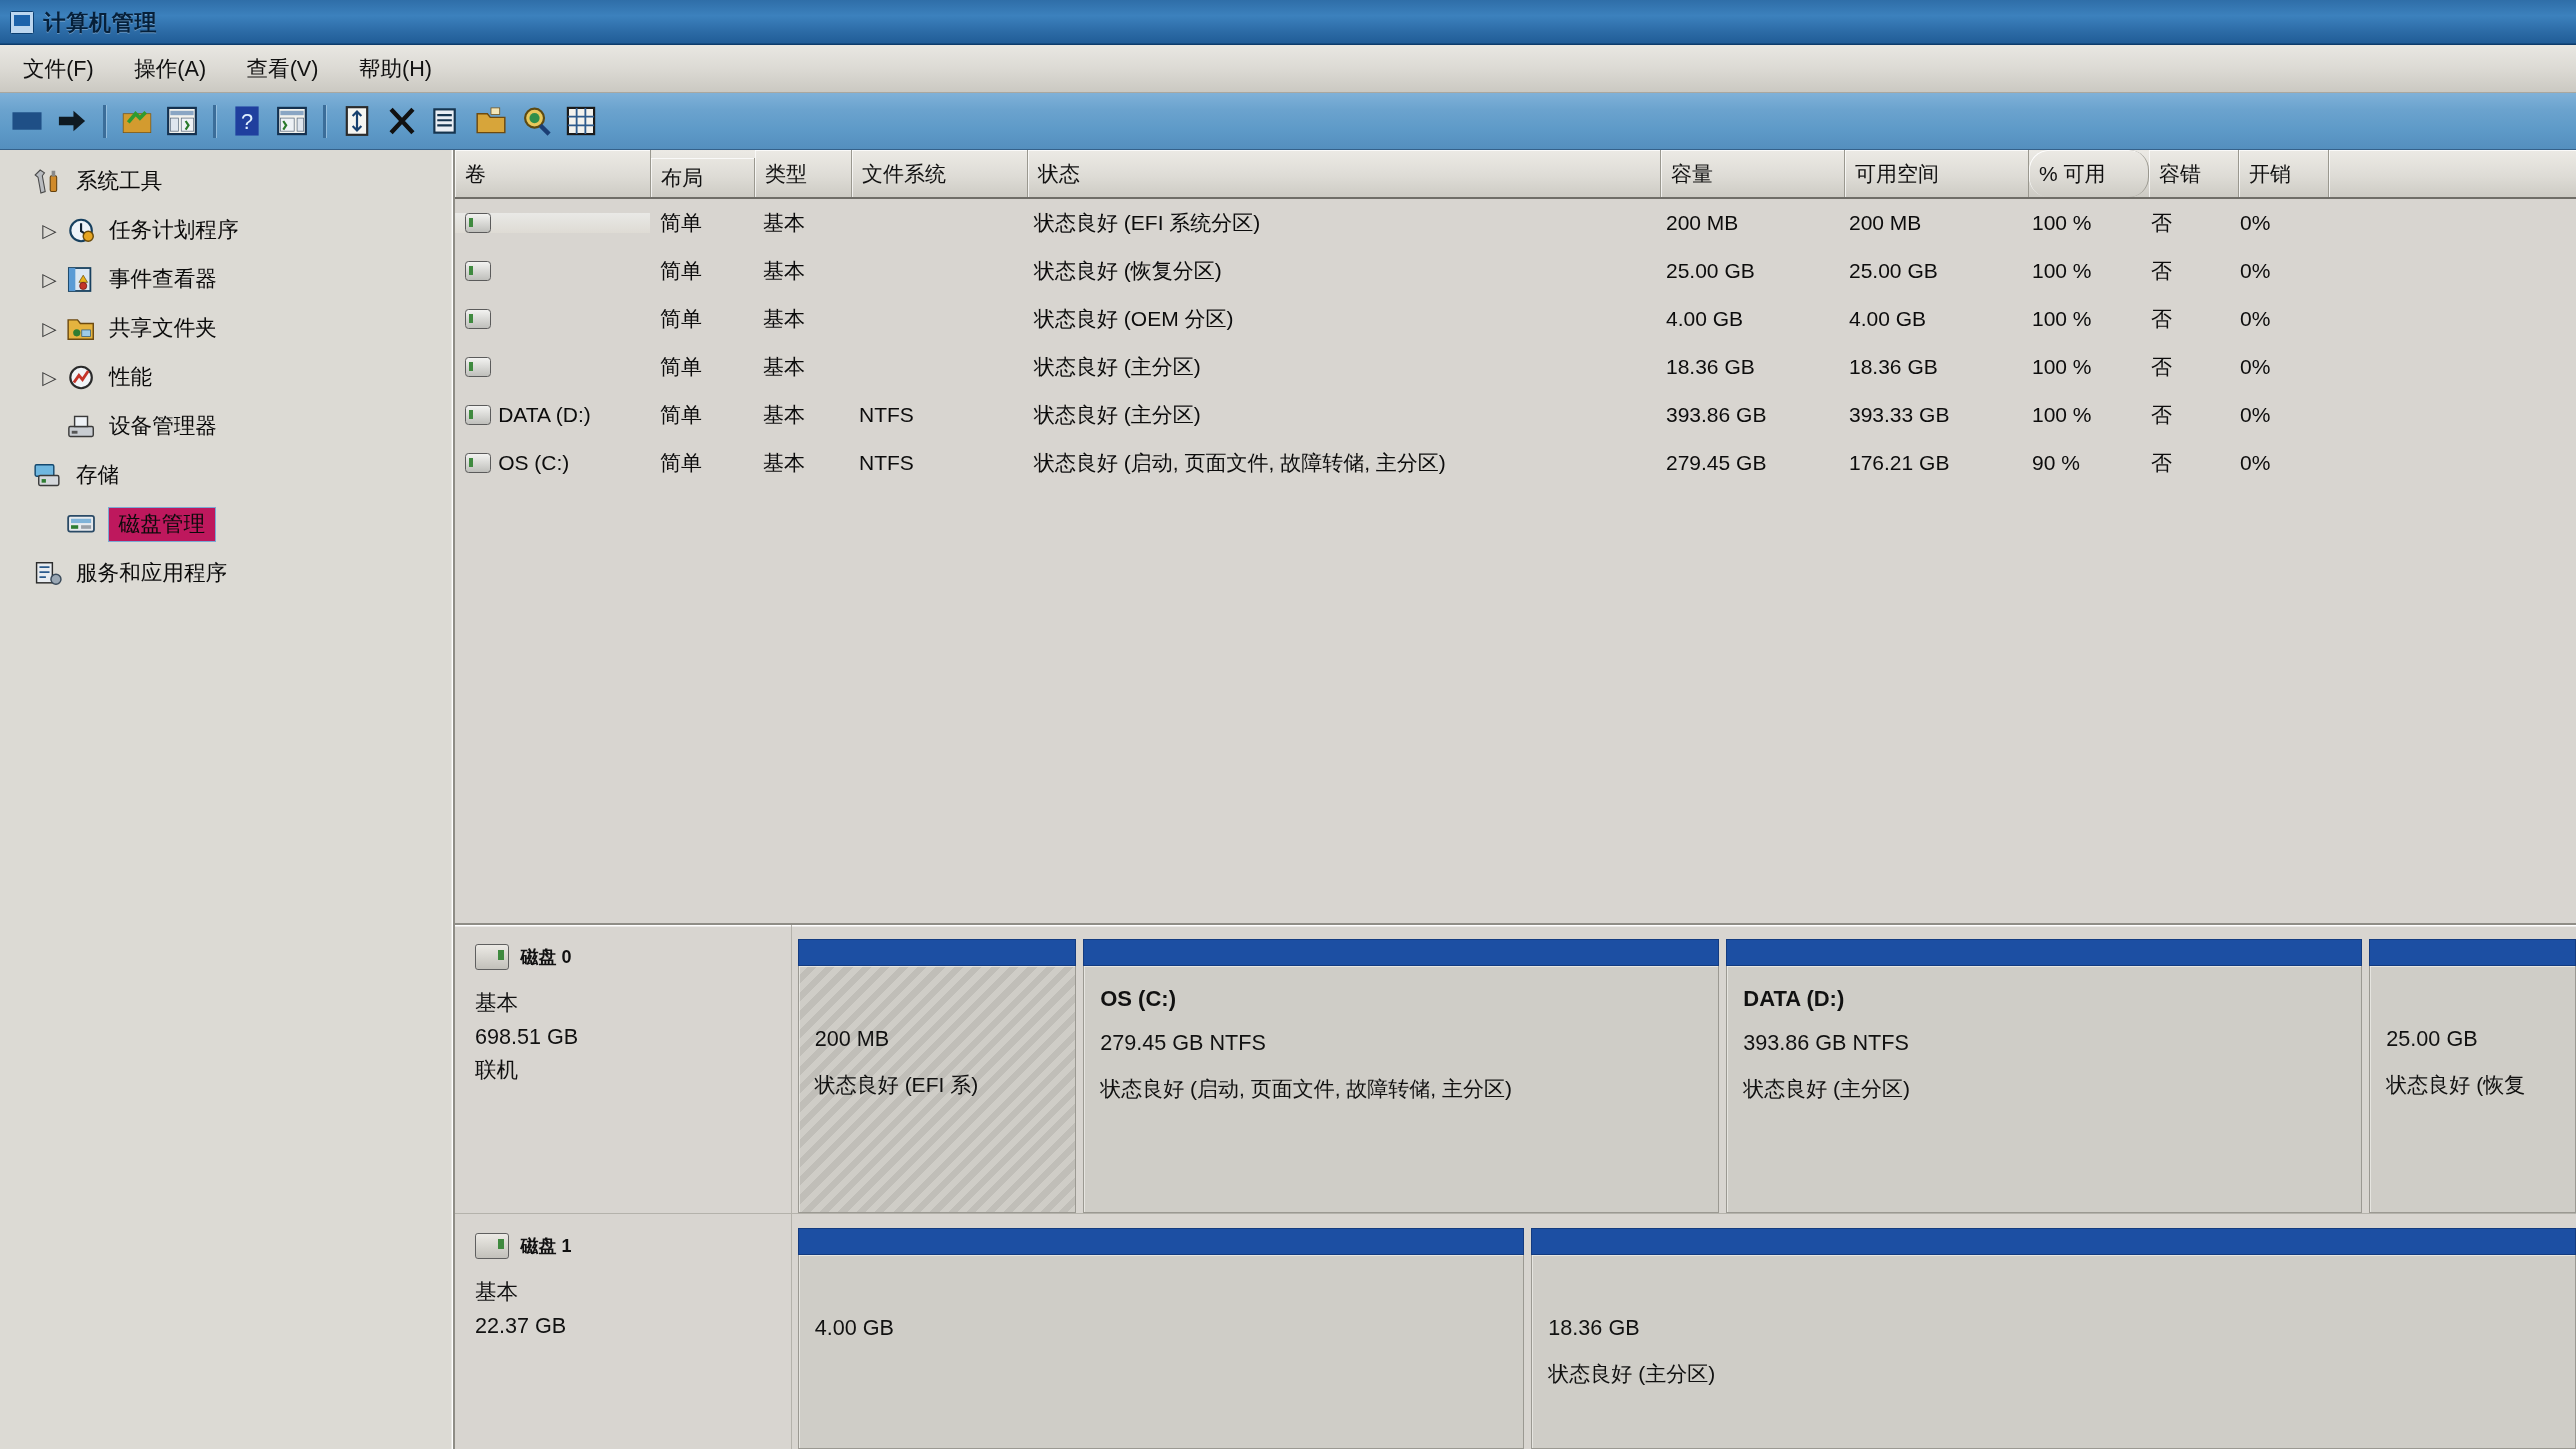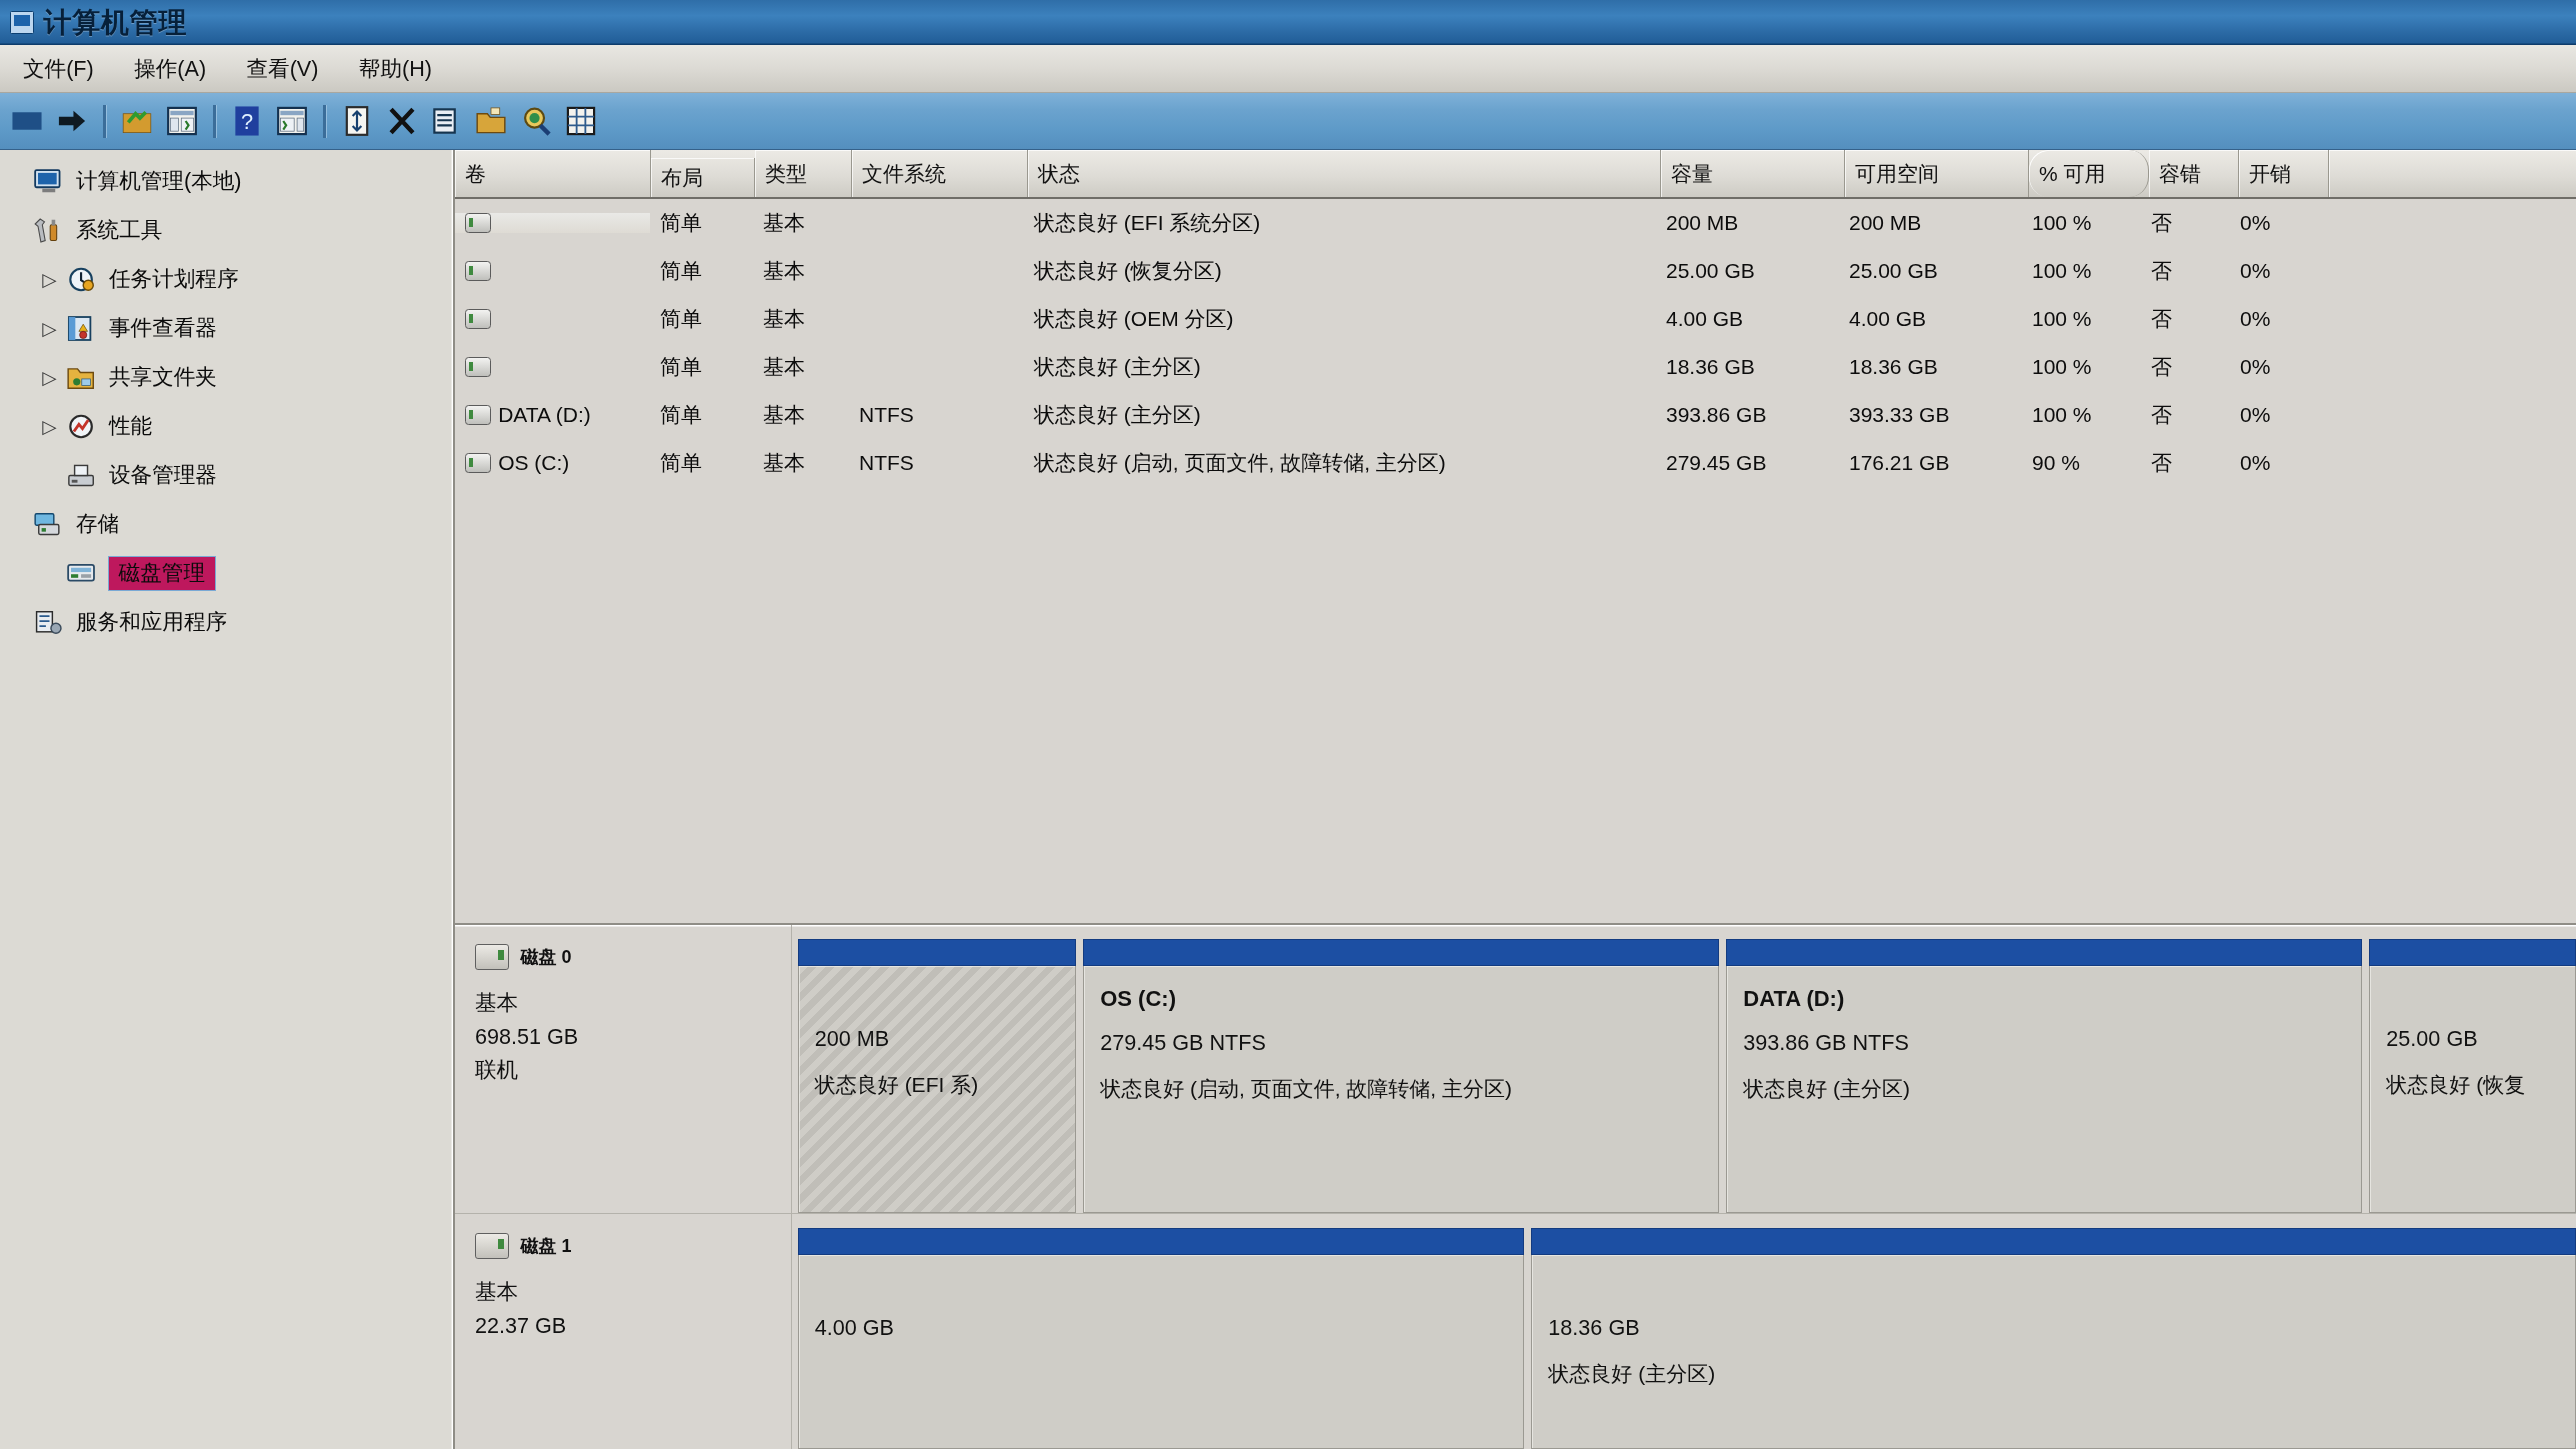--- a/index.html
+++ b/index.html
@@ -12,21 +12,21 @@
   #app{position:absolute;inset:0;display:flex;flex-direction:column;
        background:#d6d3ce;}
   .titlebar{
     height:45px;flex:0 0 45px;position:relative;
     background:linear-gradient(180deg,#2f6ea8 0%,#3c81bd 35%,#2c6ba6 70%,#1f5b95 100%);
     display:flex;align-items:center;padding-left:10px;gap:10px;
     box-shadow:inset 0 -1.4px 0 #0d3c6b;
   }
   .titlebar .tb-icon{width:21.6px;height:21.6px;background:#bcd6ef;border:1.4px solid #0c3f71;border-radius:1.4px;position:relative;flex:0 0 auto;}
   .titlebar .tb-icon:after{content:"";position:absolute;left:2.9px;top:2.9px;right:2.9px;bottom:7.2px;background:#1d63ab;}
-  .titlebar .tb-title{color:#06203a;font-size:28px;font-weight:bold;letter-spacing:0.7px;
+  .titlebar .tb-title{color:#06203a;font-size:22px;font-weight:bold;letter-spacing:0.7px;
      text-shadow:0 0.7px 0 rgba(255,255,255,.28);}
 
   .menubar{
     height:47px;flex:0 0 47px;
     background:linear-gradient(180deg,#e8e7e2 0%,#dcdad4 50%,#cbc9c2 100%);
     display:flex;align-items:center;padding-left:4.3px;gap:3px;
     border-bottom:0.7px solid #a9a79f;
   }
   .menu-item{padding:4.3px 18.7px;font-size:21.6px;color:#111;cursor:default;}
 
@@ -194,31 +194,20 @@
       <svg class="ico" viewBox="0 0 44 44">
           <rect x="4" y="4" width="36" height="36" fill="#f2f2ee" stroke="#1a1a1a" stroke-width="3"></rect>
           <path d="M4 16h36M4 28h36M16 4v36M28 4v36" stroke="#2c5a8c" stroke-width="2.5"></path>
         </svg>
     </div>
   </div>
 
   <div class="body">
 
     <div class="sidebar">
-      <div class="tree-row">
-        <div class="spacer"></div>
-        <div class="ticon">
-          <svg viewBox="0 0 46 40" width="33" height="29">
-              <rect x="3" y="4" width="34" height="24" rx="2" fill="#cfe0ef" stroke="#12395f" stroke-width="2.5"></rect>
-              <rect x="7" y="8" width="26" height="16" fill="#1d63ab"></rect>
-              <rect x="13" y="30" width="18" height="5" fill="#7d7d7d"></rect>
-            </svg>
-        </div>
-        <div class="tlabel">计算机管理(本地)</div>
-      </div>
 
       <div class="tree-row">
         <div class="spacer"></div>
         <div class="ticon">
           <svg viewBox="0 0 46 40" width="33" height="29">
               <path d="M10 4l6 4-3 4 4 22-6 2-4-22-4-3z" fill="#b9bcc0" stroke="#4a4a4a" stroke-width="1.5"></path>
               <rect x="24" y="12" width="9" height="22" rx="2" fill="#d08a2a" stroke="#63400c" stroke-width="1.5"></rect>
               <rect x="26" y="5" width="5" height="8" fill="#888"></rect>
             </svg>
         </div>

